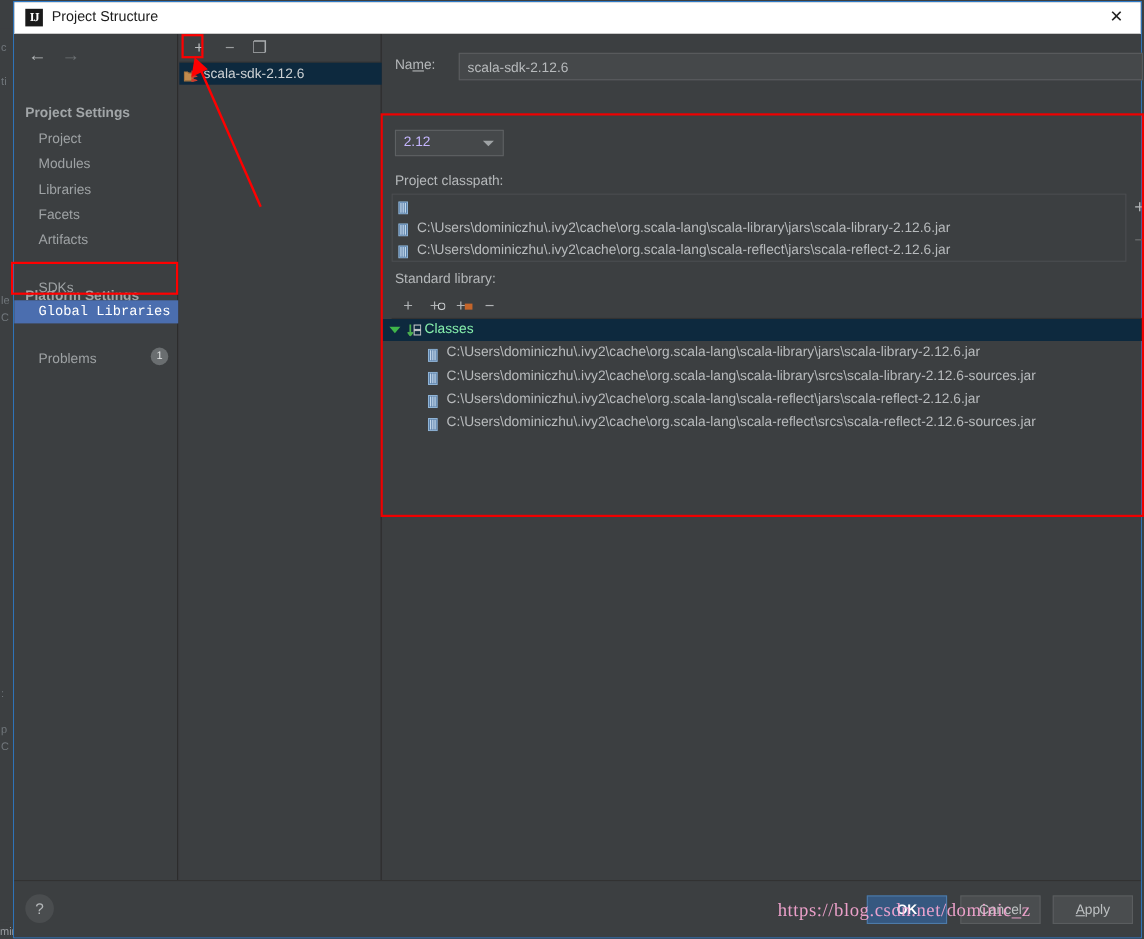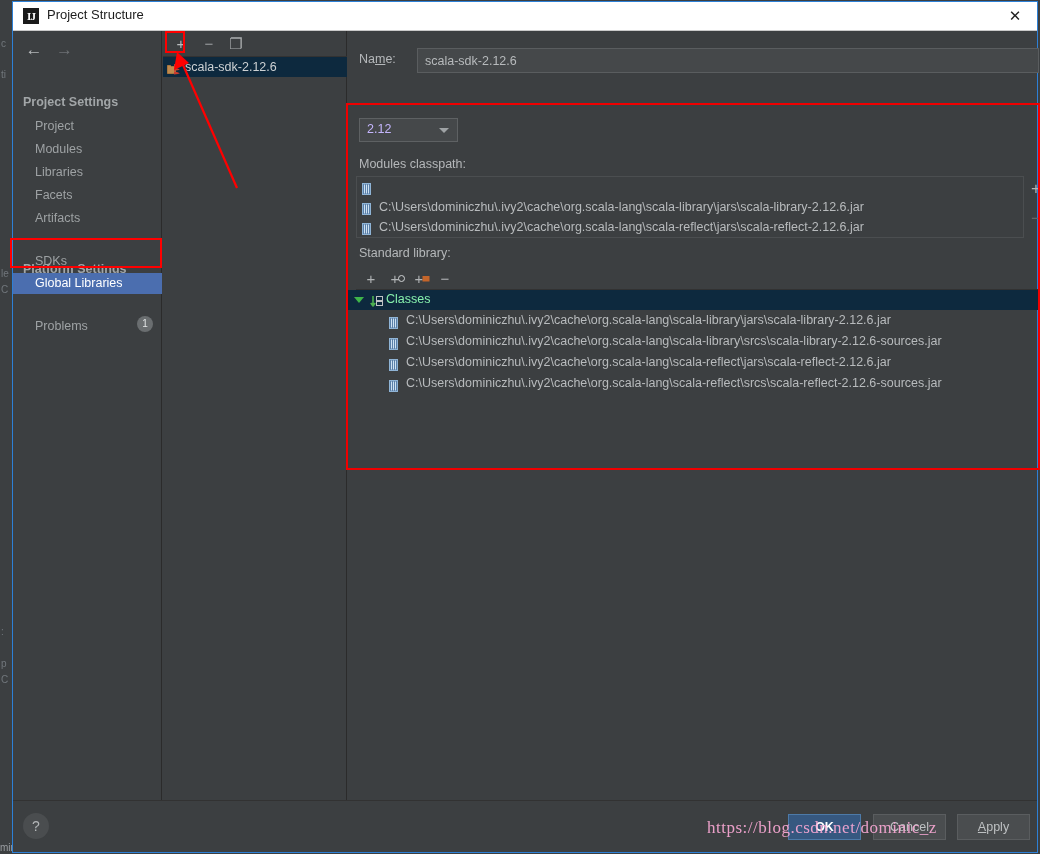--- a/index.html
+++ b/index.html
@@ -80,21 +80,21 @@
   .nav-group {
     position: absolute; left: 10px; font-size: 12.5px;
     color: #a2a6a8; font-weight: bold; white-space: nowrap;
   }
   .nav-item {
     position: absolute; left: 0px; width: 149px; height: 21px;
     font-size: 12.5px; color: #9ea2a4; padding-left: 22px;
     line-height: 21px; white-space: nowrap; cursor: pointer;
   }
   .nav-item.selected {
-    background: #4b6eaf; color: #ffffff;
+    background: #4b6eaf; color: #ffffff; font-family: Liberation Mono, monospace;
   }
   #problems-badge {
     position: absolute; left: 124px; top: 285px;
     width: 16px; height: 16px; border-radius: 50%;
     background: #6a6e70; color: #e3e5e6; font-size: 10px;
     text-align: center; line-height: 16px;
   }
 
   
   #treepanel {
@@ -347,21 +347,21 @@
         <input id="name-input" type="text" value="scala-sdk-2.12.6" style="">
       </div>
 
       <div id="red-box"></div>
 
       <div id="version-combo">
         <span id="version-value">2.12</span>
         <span id="version-caret"></span>
       </div>
 
-      <div class="section-label" style="top:126px;">Modules classpath:</div>
+      <div class="section-label" style="top:126px;">Project classpath:</div>
 
       <div id="cc-list">
           <div class="cc-row"><span class="jar-ico"><svg width="9" height="12" viewBox="0 0 9 12">
                 <rect x="0.5" y="0.5" width="8" height="11" fill="#5a7fa8" stroke="#8fb4d6" stroke-width="1"></rect>
                 <line x1="2.5" y1="1.5" x2="2.5" y2="10.5" stroke="#cfe2f2" stroke-width="1"></line>
                 <line x1="4.5" y1="1.5" x2="4.5" y2="10.5" stroke="#cfe2f2" stroke-width="1"></line>
                 <line x1="6.5" y1="1.5" x2="6.5" y2="10.5" stroke="#cfe2f2" stroke-width="1"></line>
               </svg></span></div>
           <div class="cc-row"><span class="jar-ico"><svg width="9" height="12" viewBox="0 0 9 12">
                 <rect x="0.5" y="0.5" width="8" height="11" fill="#5a7fa8" stroke="#8fb4d6" stroke-width="1"></rect>

